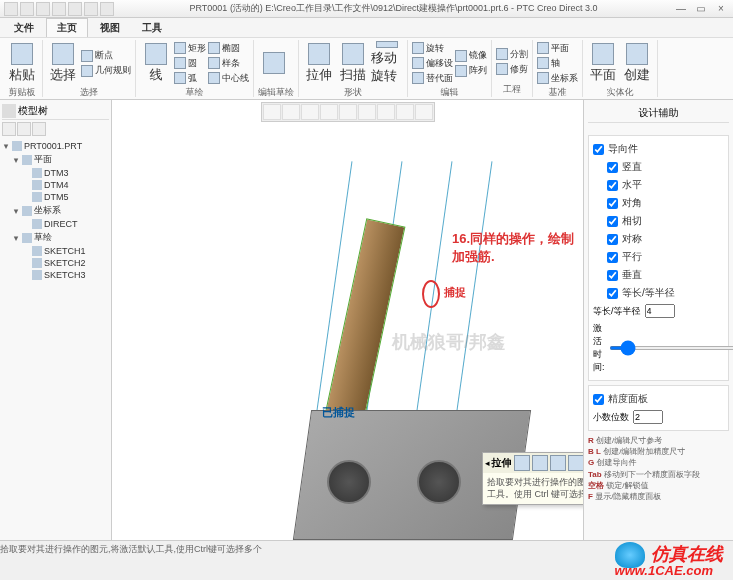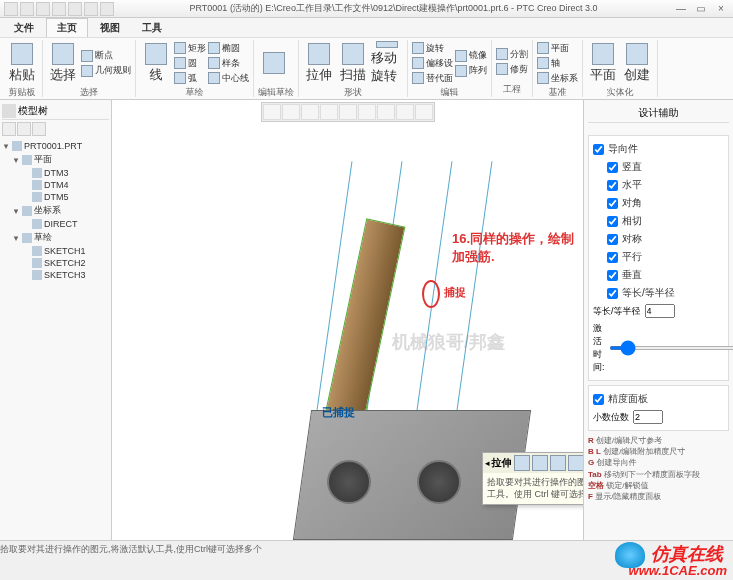--- a/index.html
+++ b/index.html
@@ -56,21 +56,21 @@
 .chk { display: flex; align-items: center; gap: 4px; font-size: 10px; color: #333; padding: 2px 0; }
 .chk input { width: 11px; height: 11px; }
 .slider-row { display: flex; align-items: center; gap: 4px; font-size: 9px; padding: 2px 0; }
 .slider-row input[type=range] { flex: 1; height: 4px; }
 .hint-list { font-size: 8px; color: #666; line-height: 1.4; }
 .hint-list .key { color: #a33; font-weight: bold; }
 .status-bar { height: 18px; background: #f0f0f0; border-top: 1px solid #ccc; display: flex; align-items: center; padding: 0 0; font-size: 9px; color: #666; }
 .watermark-site { position: absolute; right: 10px; bottom: 12px; display: flex; gap: 6px; }
 .watermark-logo { width: 30px; height: 26px; background: radial-gradient(#6cf,#08c); border-radius: 50% 50% 40% 40%; }
 .watermark-text1 { color: #e22; font-size: 18px; font-weight: bold; font-style: italic; }
-.watermark-url { position: absolute; right: 6px; bottom: 2px; font-size: 13px; color: #e22; font-weight: bold; font-style: italic; }
+.watermark-url { position: absolute; right: 20px; bottom: 2px; font-size: 13px; color: #e22; font-weight: bold; font-style: italic; }
 .center-wm { position: absolute; left: 280px; top: 230px; font-size: 18px; color: rgba(150,150,150,.35); font-weight: bold; }
 .spin { width: 30px; height: 14px; font-size: 9px; }
 </style>
 </head>
 <body>
 
 <div class="title-bar">
   <div class="qat">
     <div class="qat-icon"></div>
     <div class="qat-icon"></div>

